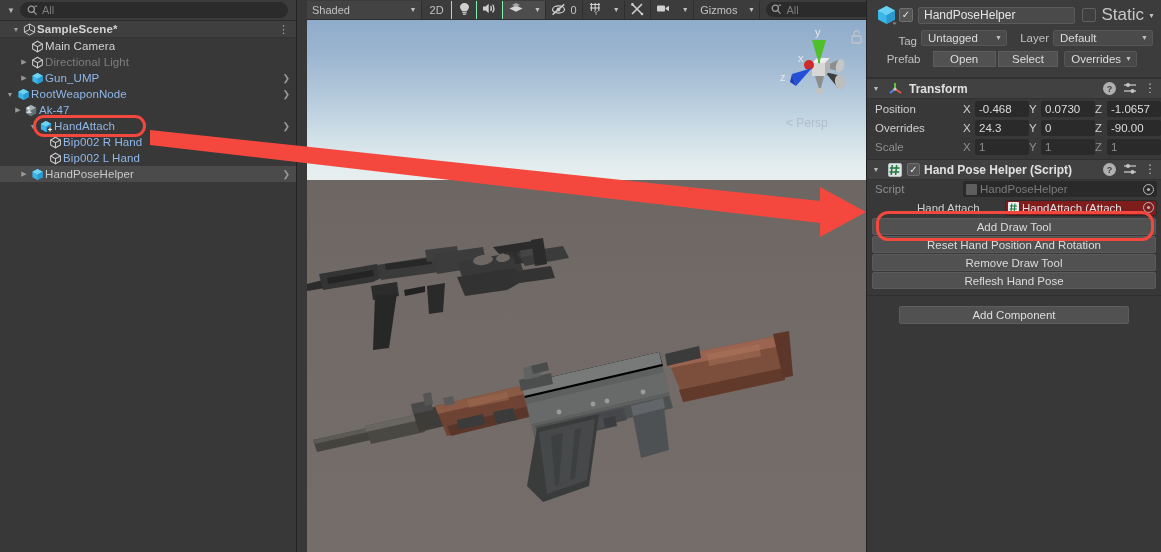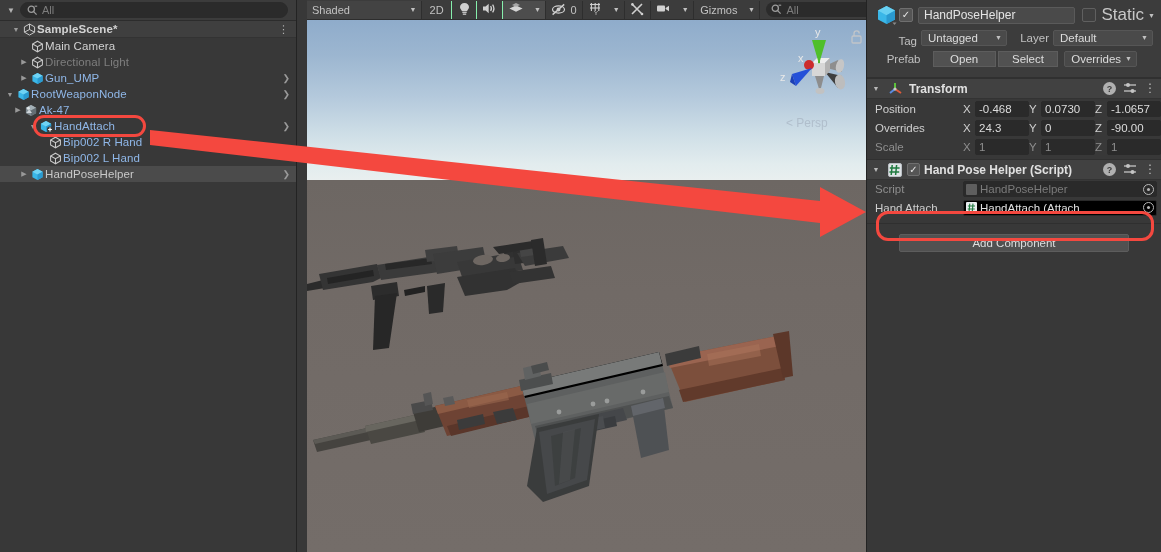--- a/index.html
+++ b/index.html
@@ -734,40 +734,54 @@
       <span class="prop-label dimlbl">Script</span>
       <div class="objfield dimfield" style="flex:1; margin-right:4px;">
         <span class="script-badge" style="background:#5e5e5e;"></span>
         <span>HandPoseHelper</span>
         <span class="obj-dot">
             <i></i>
           </span>
       </div>
     </div>
 
-    <div class="prop-row" style="height:19px;">
+    <div class="prop-row" style="height:19px;margin-left:42px;">
       <span class="prop-label">Hand Attach</span>
-      <div class="objfield" style="flex:1; margin-right:4px; background:#000000;">
+      <div class="objfield" style="flex:1; margin-right:4px; background:#7f1d1d;">
         <span class="script-badge" style="background:#e9edf0;">
           <svg width="9" height="9" viewBox="0 0 9 9">
               <g stroke="#1f7a3f" stroke-width="1.1">
                 <line x1="2.8" y1="0.6" x2="2.1" y2="8.4"></line>
                 <line x1="6" y1="0.6" x2="5.3" y2="8.4"></line>
                 <line x1="0.9" y1="3" x2="8" y2="3"></line>
                 <line x1="0.7" y1="6" x2="7.8" y2="6"></line>
               </g>
             </svg>
         </span>
         <span>HandAttach (Attach</span>
         <span class="obj-dot">
             <i></i>
           </span>
       </div>
     </div>
 
+    <div id="script-buttons">
+        <div class="wide-btn">
+          <span>Add Draw Tool</span>
+        </div>
+        <div class="wide-btn">
+          <span>Reset Hand Position And Rotation</span>
+        </div>
+        <div class="wide-btn">
+          <span>Remove Draw Tool</span>
+        </div>
+        <div class="wide-btn">
+          <span>Reflesh Hand Pose</span>
+        </div>
+      </div>
 
     <div class="comp-footer-sep"></div>
     <div class="add-comp-btn">
       <span>Add Component</span>
     </div>
   </div>
 
   <div id="annotations">
     <div class="hl-box" style="left:33px; top:115px; width:113px; height:22px;"></div>
     <div class="hl-box" style="left:876px; top:211px; width:278px; height:30px;"></div>

